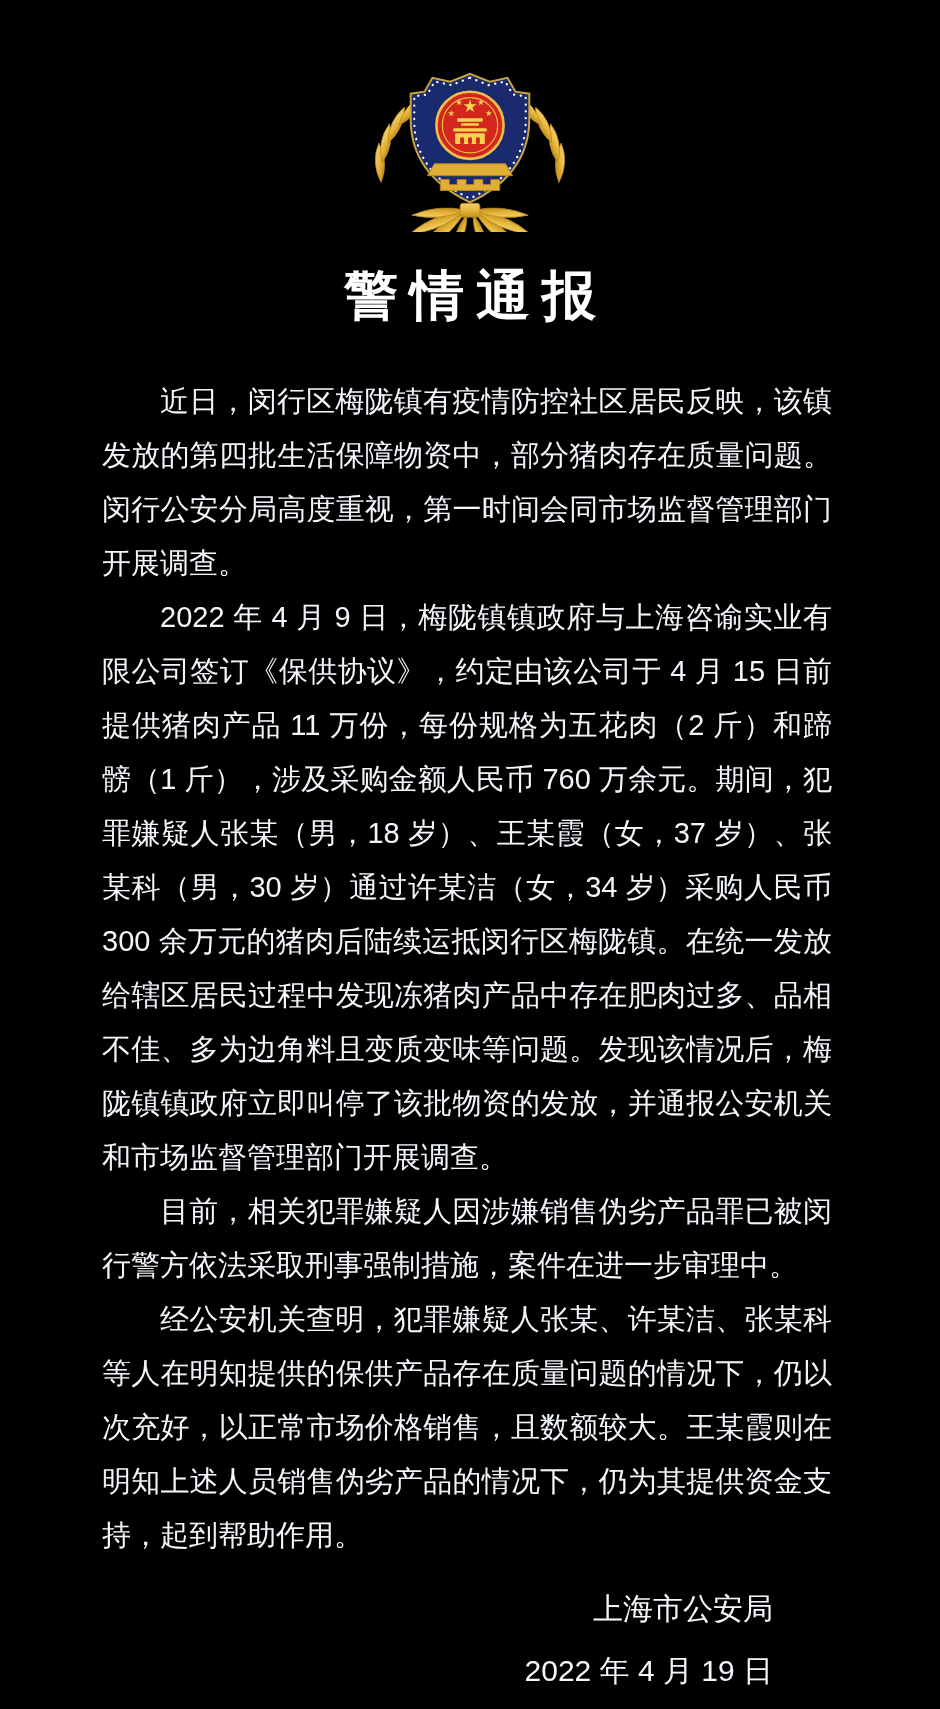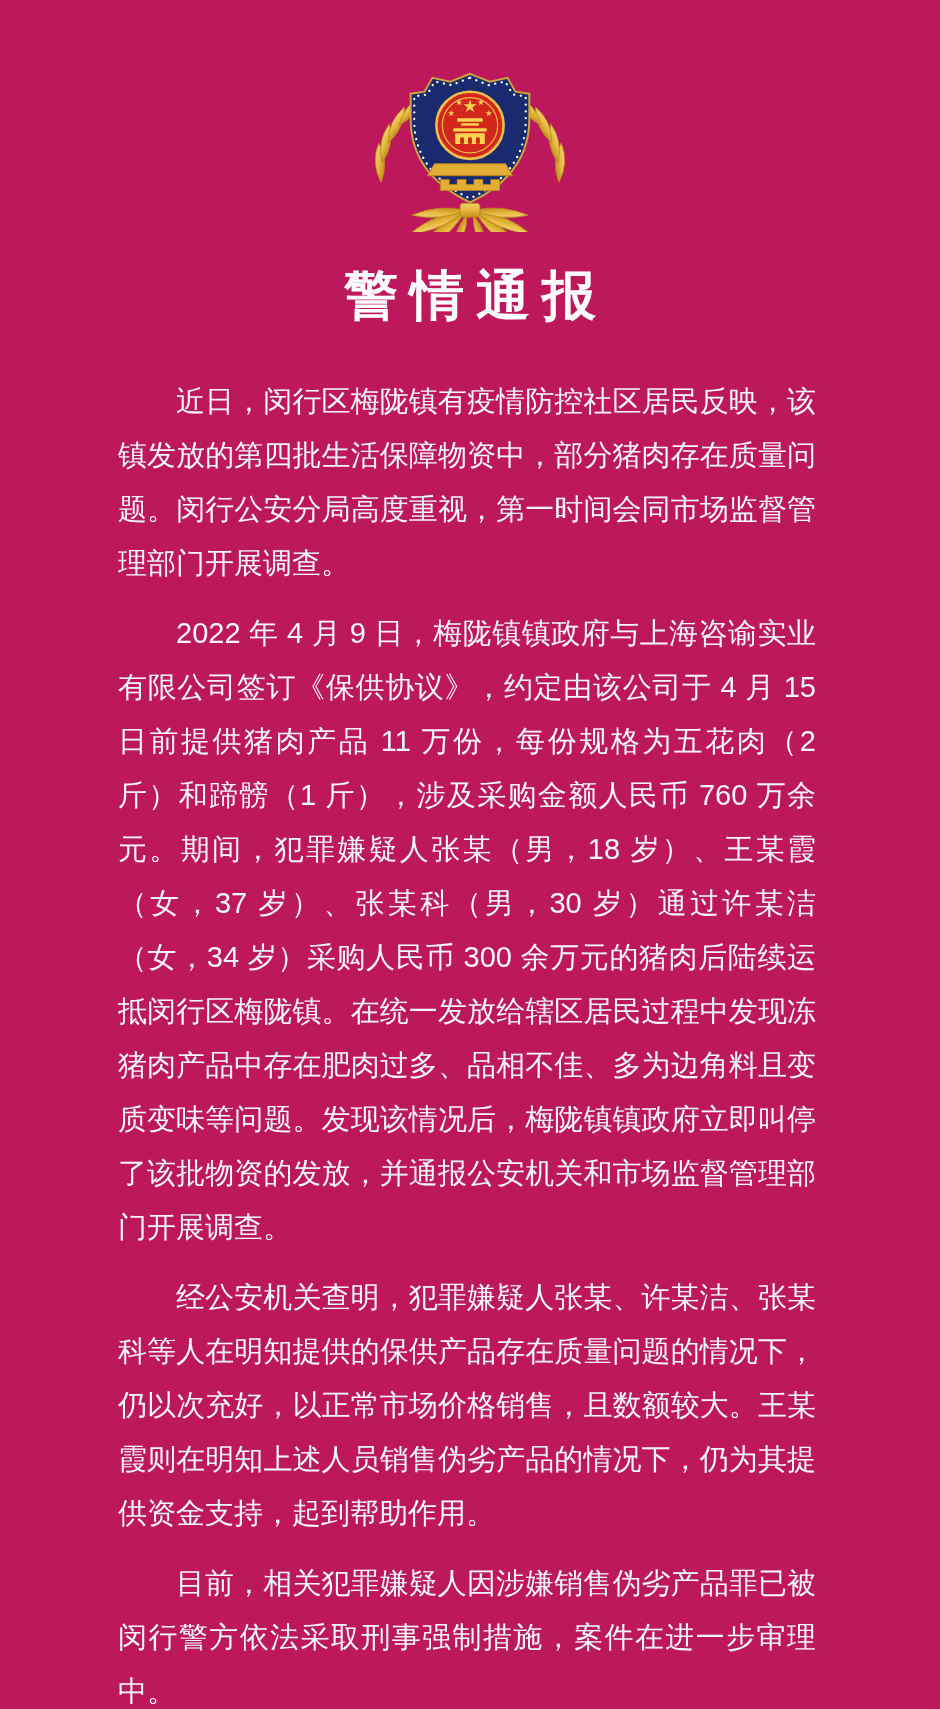--- a/index.html
+++ b/index.html
@@ -5,21 +5,21 @@
   html, body {
     margin: 0;
     padding: 0;
     background: #22407c;
   }
   #page {
     position: relative;
     width: 940px;
     height: 1709px;
     margin: 0 auto;
-    background: #be185d;
+    background: #000000;
     overflow: hidden;
     font-family: "Liberation Sans", "DejaVu Sans", sans-serif;
   }
   #emblem-wrap {
     width: 100%;
     padding-top: 64px;
     display: flex;
     justify-content: center;
   }
   #emblem-wrap svg {
@@ -38,21 +38,21 @@
     text-indent: 12px; 
   }
   #notice-body {
     margin: 46px 108px 0 102px;
     color: #f2f6fb;
     font-size: 29px;
     line-height: 54px;
     text-align: justify;
   }
   #notice-body p {
-    margin: 16px;
+    margin: 0;
     padding: 0;
     text-indent: 2em;
   }
   #notice-footer {
     margin: 16px 167px 0 0;
     color: #f2f6fb;
     font-size: 30px;
     line-height: 62px;
     text-align: right;
   }
@@ -145,18 +145,22 @@
       <path d="M84,101 L156,101 L163,113 L77,113 Z" fill="#e2ae33" stroke="#b9871c" stroke-width="1"></path>
       <path d="M90,117 h9 v5 h8 v-5 h9 v5 h8 v-5 h9 v5 h8 v-5 h9 v11 h-60 Z" fill="#e2ae33" stroke="#b9871c" stroke-width="0.8"></path>
     </svg>
   </div>
 
   <h1 id="notice-title">警情通报</h1>
 
   <div id="notice-body">
     <p>近日，闵行区梅陇镇有疫情防控社区居民反映，该镇发放的第四批生活保障物资中，部分猪肉存在质量问题。闵行公安分局高度重视，第一时间会同市场监督管理部门开展调查。</p>
     <p>2022 年 4 月 9 日，梅陇镇镇政府与上海咨谕实业有限公司签订《保供协议》，约定由该公司于 4 月 15 日前提供猪肉产品 11 万份，每份规格为五花肉（2 斤）和蹄髈（1 斤），涉及采购金额人民币 760 万余元。期间，犯罪嫌疑人张某（男，18 岁）、王某霞（女，37 岁）、张某科（男，30 岁）通过许某洁（女，34 岁）采购人民币 300 余万元的猪肉后陆续运抵闵行区梅陇镇。在统一发放给辖区居民过程中发现冻猪肉产品中存在肥肉过多、品相不佳、多为边角料且变质变味等问题。发现该情况后，梅陇镇镇政府立即叫停了该批物资的发放，并通报公安机关和市场监督管理部门开展调查。</p>
+    <p>目前，相关犯罪嫌疑人因涉嫌销售伪劣产品罪已被闵行警方依法采取刑事强制措施，案件在进一步审理中。</p>
     <p>经公安机关查明，犯罪嫌疑人张某、许某洁、张某科等人在明知提供的保供产品存在质量问题的情况下，仍以次充好，以正常市场价格销售，且数额较大。王某霞则在明知上述人员销售伪劣产品的情况下，仍为其提供资金支持，起到帮助作用。</p>
-    <p>目前，相关犯罪嫌疑人因涉嫌销售伪劣产品罪已被闵行警方依法采取刑事强制措施，案件在进一步审理中。</p>
   </div>
 
+  <div id="notice-footer">
+    <div>上海市公安局</div>
+    <div>2022 年 4 月 19 日</div>
+  </div>
 
 </div>
 
 </body></html>

